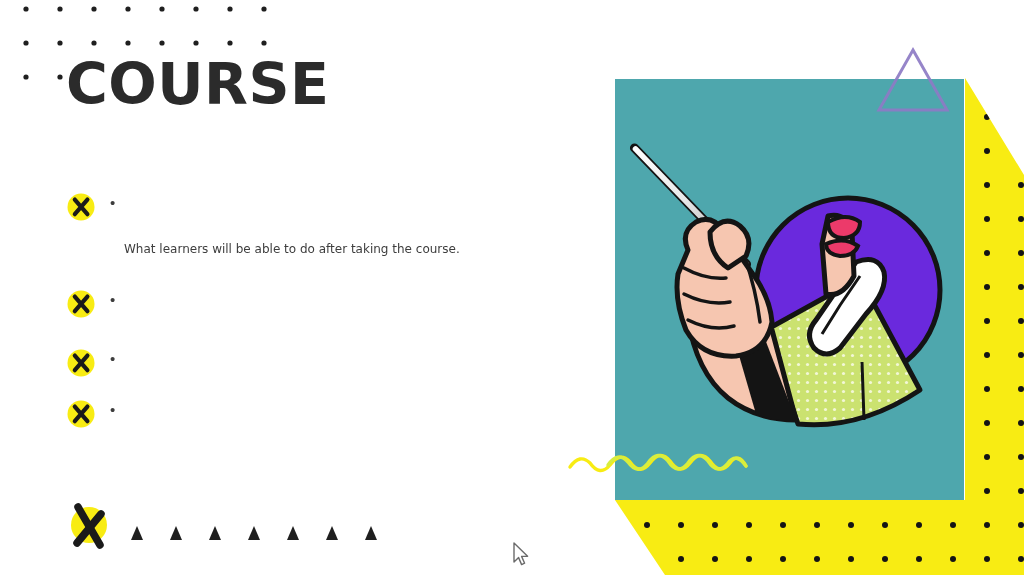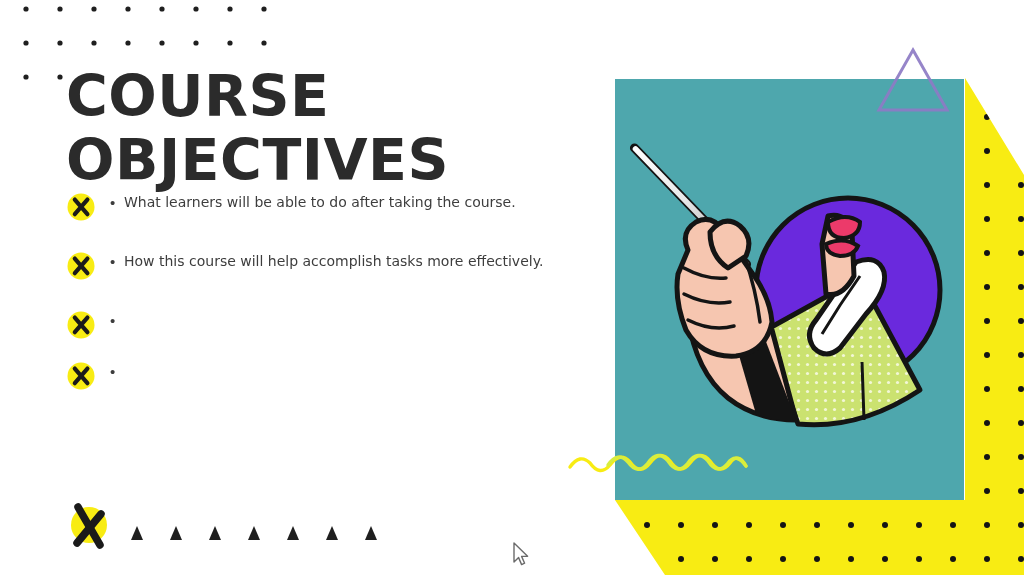--- a/index.html
+++ b/index.html
@@ -28,21 +28,21 @@
     top: 0px;
     width: 290px;
     height: 105px;
     pointer-events: none;
   }
 
   
   #title-block {
     position: absolute;
     left: 66px;
-    top: 64px;
+    top: 52px;
     width: 520px;
   }
   .title-line {
     font-family: "DejaVu Sans", sans-serif;
     font-weight: bold;
     font-size: 57px;
     line-height: 64px;
     letter-spacing: 0.5px;
     color: #2b2b2b;
     white-space: nowrap;
@@ -71,23 +71,24 @@
     flex: 0 0 auto;
     width: 14px;
     font-size: 15px;
     line-height: 22px;
     color: #3d3d3d;
     text-align: left;
   }
   .bullet-text {
     flex: 1 1 auto;
     font-family: "DejaVu Sans", sans-serif;
-    font-size: 14px;
+    font-size: 12px;
     line-height: 21px;
     color: #3d3d3d;
+    margin-top: 47px;
   }
 
   
   #bottom-decor {
     position: absolute;
     left: 66px;
     top: 496px;
     width: 330px;
     height: 60px;
   }
@@ -162,21 +163,20 @@
       <circle cx="230" cy="43" r="2.6"></circle>
         <circle cx="264" cy="43" r="2.6"></circle>
 
       <circle cx="26" cy="77" r="2.6"></circle>
         <circle cx="60" cy="77" r="2.6"></circle>
     </g>
   </svg>
 
   <div id="title-block">
     <div class="title-line">COURSE</div>
-    <div class="title-line">OBJECTIVES</div>
   </div>
 
   <div id="bullet-list">
 
     <div class="bullet-row" style="margin-bottom:29px;">
       <span class="bullet-marker">
         <svg viewBox="0 0 30 30" width="30" height="30">
           <circle cx="15" cy="15" r="13.5" fill="#f8ec13"></circle>
           <path d="M8.8 7.6 L21.4 22.2 M21.4 7.6 L8.8 22.2" stroke="#1a1a1a" stroke-width="4.2" stroke-linecap="round"></path>
         </svg>
@@ -186,21 +186,20 @@
     </div>
 
     <div class="bullet-row" style="margin-bottom:29px;">
       <span class="bullet-marker">
         <svg viewBox="0 0 30 30" width="30" height="30">
           <circle cx="15" cy="15" r="13.5" fill="#f8ec13"></circle>
           <path d="M8.8 7.6 L21.4 22.2 M21.4 7.6 L8.8 22.2" stroke="#1a1a1a" stroke-width="4.2" stroke-linecap="round"></path>
         </svg>
       </span>
       <span class="bullet-dot">•</span>
-      <span class="bullet-text">How this course will help accomplish tasks more effectively.</span>
     </div>
 
     <div class="bullet-row" style="margin-bottom:21px;">
       <span class="bullet-marker">
         <svg viewBox="0 0 30 30" width="30" height="30">
           <circle cx="15" cy="15" r="13.5" fill="#f8ec13"></circle>
           <path d="M8.8 7.6 L21.4 22.2 M21.4 7.6 L8.8 22.2" stroke="#1a1a1a" stroke-width="4.2" stroke-linecap="round"></path>
         </svg>
       </span>
       <span class="bullet-dot">•</span>

